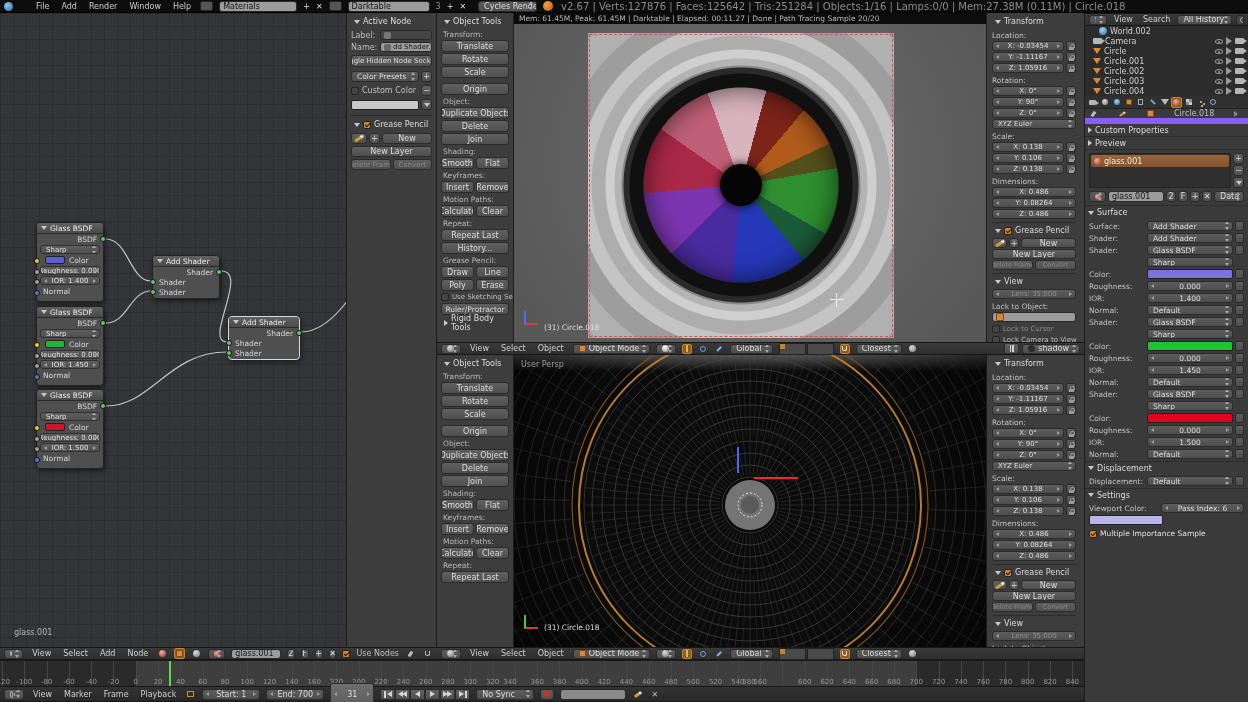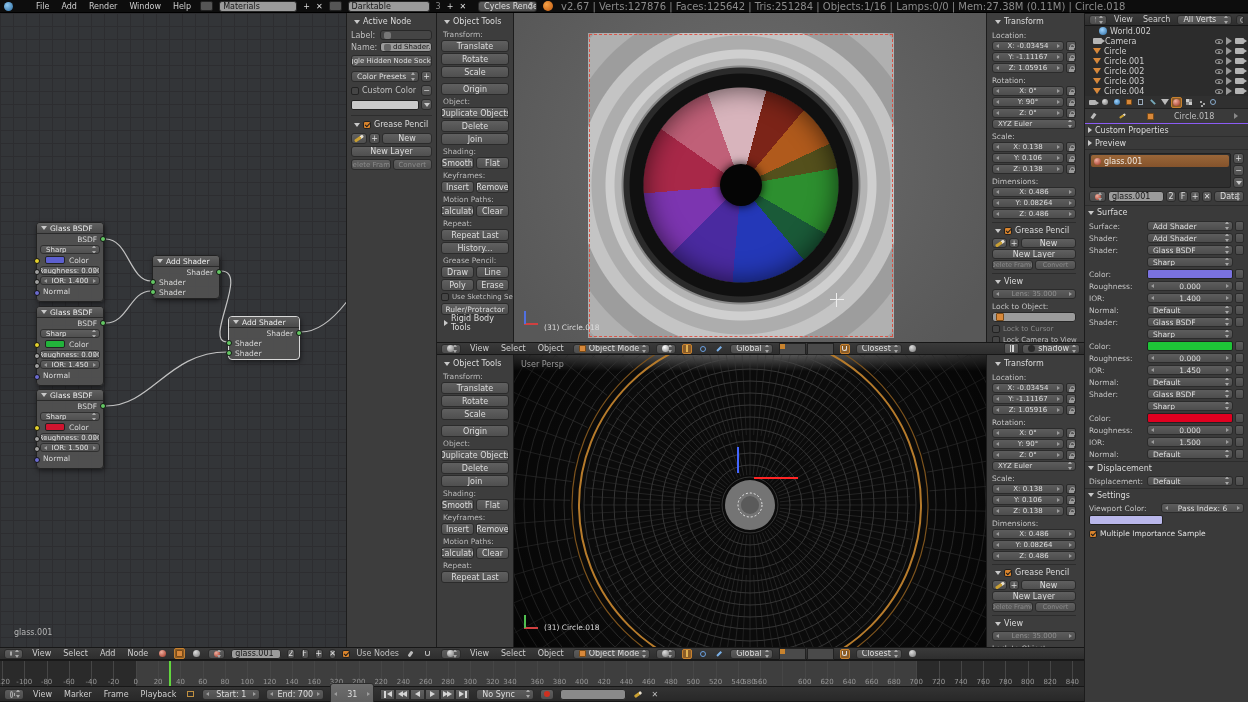--- a/index.html
+++ b/index.html
@@ -402,20 +402,23 @@
   <div class="btn tsb" style="font-size:7.5px">
         <span>Ruler/Protractor</span>
       </div>
   <div class="panel-t" style="">
         <span class="trir"></span>
         <span>Rigid Body Tools</span>
       </div>
 </div>
 
 <div class="abs" style="left:514px;top:13px;width:472px;height:329px;background:radial-gradient(circle at 50% 45%,#6f6f6f,#585858 90%);overflow:hidden">
+  <div class="r" style="height:11px;background:#0c0c0c;color:#b9b9b9;font-size:7.5px;padding:0 5px">
+        <span>Mem: 61.45M, Peak: 61.45M | Darktable | Elapsed: 00:11.27 | Done | Path Tracing Sample 20/20</span>
+      </div>
 
   <div class="abs" style="left:74px;top:20px;width:306px;height:305px;background:#a8a8a8">
     <div class="abs" style="left:55px;top:54px;width:196px;height:196px;border-radius:50%;background:conic-gradient(from -20deg at 50% 50%,#d8b4bc 0 35deg,#7c2418 35deg 60deg,#b05a1c 60deg 85deg,#54501c 85deg 100deg,#2d8f2f 100deg 140deg,#1a5a38 140deg 160deg,#2438b8 160deg 205deg,#4a2aa0 205deg 245deg,#7c35b0 245deg 285deg,#a82848 285deg 325deg,#c06078 325deg 360deg);box-shadow:inset 0 0 26px rgba(0,0,0,.65)"></div>
     <div class="abs" style="left:132px;top:131px;width:42px;height:42px;border-radius:50%;background:#050505;box-shadow:0 0 10px rgba(0,0,0,.9)"></div>
     <div class="abs" style="left:0;top:0;width:306px;height:305px;background:radial-gradient(circle at 153px 152px,rgba(0,0,0,0) 0 97px,#101010 98px 111px,#2a2a2a 112px 117px,#888 118px 119px,#b4b4b4 120px 126px,#cfcfcf 127px 135px,#adadad 136px 149px,#c4c4c4 150px 163px,#9d9d9d 164px 184px,#b0b0b0 185px 210px,#a2a2a2 211px)"></div>
     <div class="abs" style="left:1px;top:1px;right:1px;bottom:1px;border:1px dashed rgba(225,70,55,.85)"></div>
   </div>
 
   <div class="abs" style="left:316px;top:280px;width:14px;height:14px">
     <div class="abs" style="left:6px;top:0;width:1px;height:14px;background:#eee"></div>
@@ -1269,21 +1272,21 @@
 </div>
 
 <div class="abs" style="left:1084px;top:13px;width:164px;height:83px;background:#2c2c2c;border-left:1px solid #1c1c1c;overflow:hidden">
   <div class="hdr" style="height:13px;gap:4px">
     <div class="dd" style="width:18px;height:10px">
           <div style="width:6px;height:6px;background:#999;clip-path:polygon(0 0,100% 0,100% 40%,40% 40%,40% 100%,0 100%)"></div>
         </div>
     <span class="menu">View</span>
     <span class="menu">Search</span>
     <div class="dd" style="height:10px;width:58px">
-          <span>All Verts</span>
+          <span>All History</span>
         </div>
     <div class="fld" style="flex:1;height:10px;gap:2px">
           <span class="mag"></span>
         </div>
   </div>
   <div class="r" style="height:10px;gap:3px;padding-left:14px">
         <span class="wr"></span>
         <span>World.002</span>
       </div>
   <div class="r" style="height:10px;gap:3px;padding-left:8px">
@@ -1359,21 +1362,21 @@
     <div class="ico">
           <div style="width:6px;height:6px;background:repeating-conic-gradient(#888 0 25%,#ccc 0 50%)"></div>
         </div>
     <div class="ico">
           <div style="width:2px;height:2px;background:#ccc;border-radius:50%;box-shadow:3px 2px #ccc,1px 4px #ccc"></div>
         </div>
     <div class="ico">
           <div style="width:6px;height:6px;border:1px solid #8ac;border-radius:50%"></div>
         </div>
   </div>
-  <div class="r" style="height:15px;gap:20px;padding:0 4px;border-bottom:1px solid #8b5cf6">
+  <div class="r" style="height:15px;gap:20px;padding:0 4px;border-bottom:6px solid #8b5cf6">
     <div class="ico" style="width:9px;height:9px">
           <div style="width:3px;height:6px;background:#bbb;transform:rotate(35deg)"></div>
         </div>
     <div class="ico" style="width:9px;height:9px">
           <span class="pencil" style="width:7px;height:2px"></span>
         </div>
     <span class="cube" style="width:7px;height:7px"></span>
     <span class="lbl">Circle.018</span>
     <span class="trir" style="border-left-color:#888"></span>
     <span class="sph" style="width:7px;height:7px"></span>

